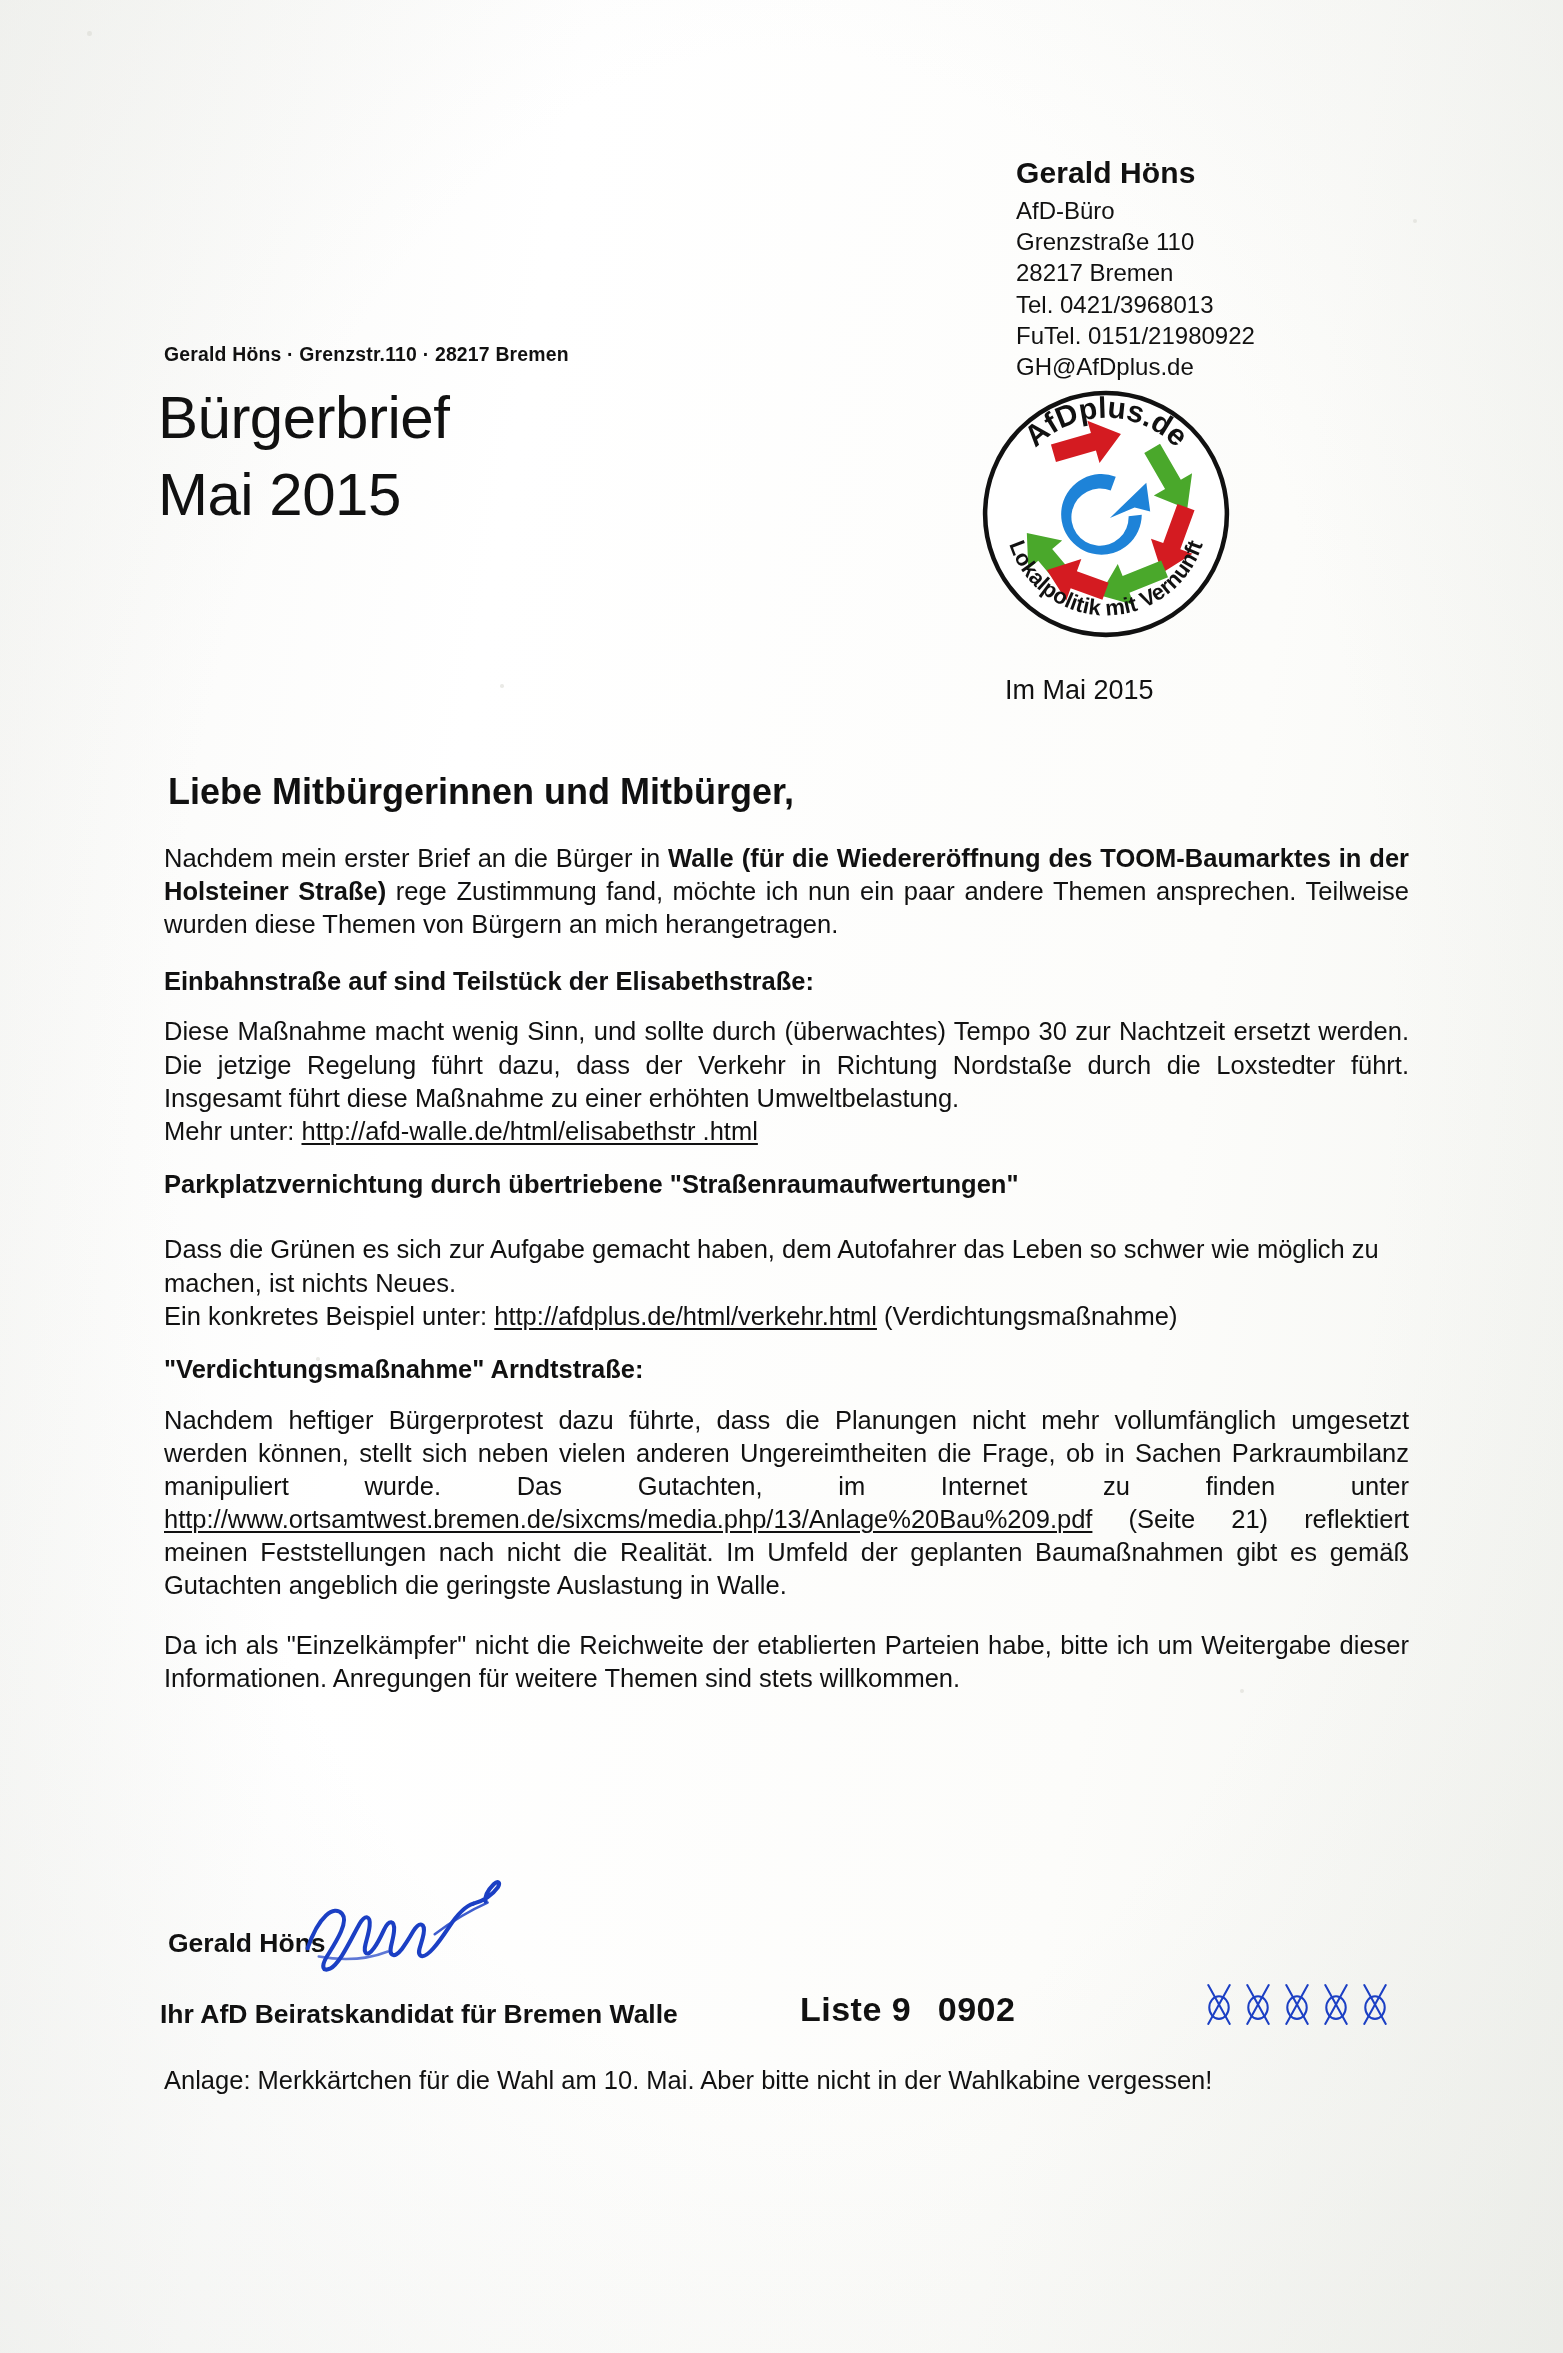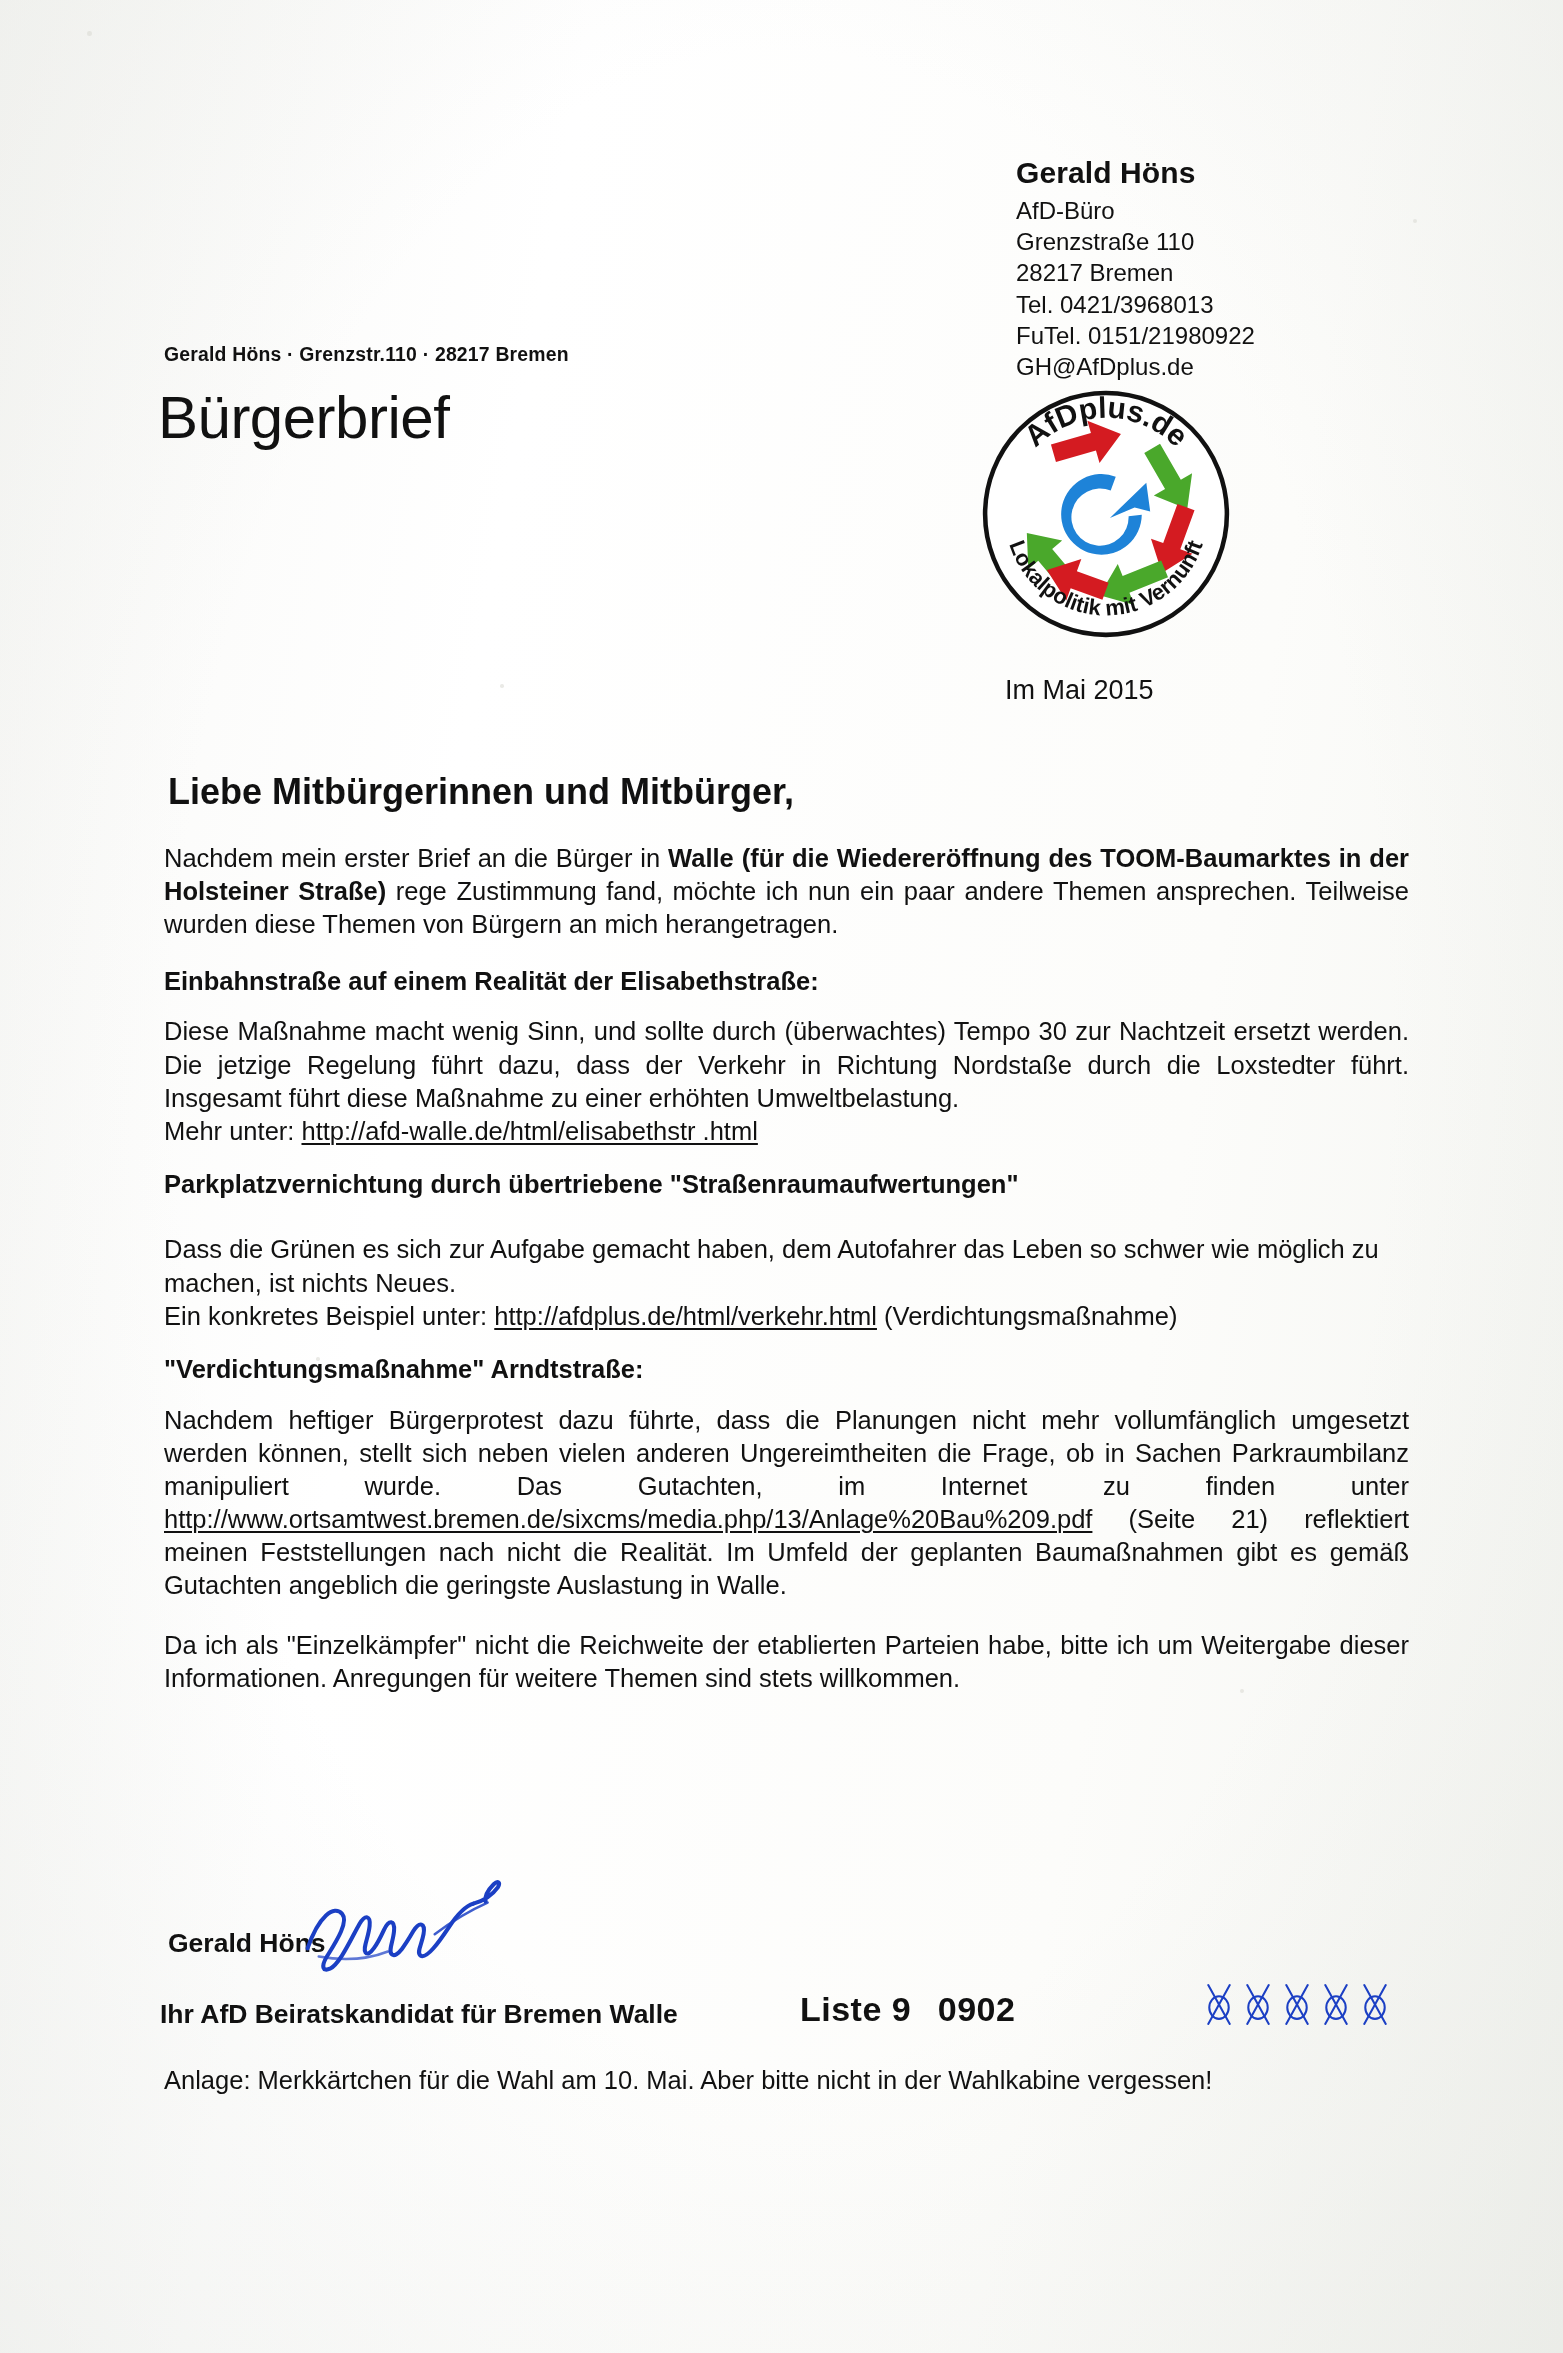--- a/index.html
+++ b/index.html
@@ -204,20 +204,21 @@
   <div class="scan-speck" style="left:87px;top:31px;width:4.6px;height:4.6px;"></div>
   <div class="scan-speck" style="left:1413px;top:219px;width:4.1px;height:4.1px;"></div>
   <div class="scan-speck" style="left:500px;top:684px;width:3.6px;height:3.6px;"></div>
   <div class="scan-speck" style="left:316px;top:1357px;width:3.6px;height:3.6px;"></div>
   <div class="scan-speck" style="left:1240px;top:1689px;width:4.1px;height:4.1px;"></div>
 
   <div class="return-line">Gerald Höns · Grenzstr.110 · 28217 Bremen</div>
 
   <div class="doc-title">
     <div>Bürgerbrief</div>
+    <div>Mai 2015</div>
   </div>
 
   <div class="address">
     <div class="name">Gerald Höns</div>
     <div>AfD-Büro</div>
     <div>Grenzstraße 110</div>
     <div>28217 Bremen</div>
     <div>Tel. 0421/3968013</div>
     <div>FuTel. 0151/21980922</div>
     <div>GH@AfDplus.de</div>
@@ -277,21 +278,21 @@
 
   <div class="date-line">Im  Mai 2015</div>
 
   <div class="salutation">Liebe Mitbürgerinnen und Mitbürger,</div>
 
   <div class="body-col">
 
     <p style="margin-bottom:23.5px;"><span>Nachdem mein erster Brief an die Bürger in </span><b>Walle (für die Wiedereröffnung des TOOM-Baumarktes in der Holsteiner Straße)</b><span> rege Zustimmung fand, möchte ich nun ein paar andere Themen ansprechen. Teilweise wurden diese Themen von Bürgern an mich herangetragen.</span></p>
 
     <div class="sec">
-      <p class="hd">Einbahnstraße auf einem Realität der Elisabethstraße:</p>
+      <p class="hd">Einbahnstraße auf sind Teilstück der Elisabethstraße:</p>
       <p class="blk">Diese Maßnahme macht wenig Sinn, und sollte durch (überwachtes) Tempo 30 zur Nachtzeit ersetzt werden. Die jetzige Regelung führt dazu, dass der Verkehr in Richtung Nordstaße durch die Loxstedter führt. Insgesamt führt diese Maßnahme zu einer erhöhten Umweltbelastung.</p>
       <p class="nojust" style="margin-top:0;"><span>Mehr unter: </span><span class="lnk">http://afd-walle.de/html/elisabethstr .html</span></p>
     </div>
 
     <div class="sec">
       <p class="hd">Parkplatzvernichtung durch übertriebene "Straßenraumaufwertungen"</p>
       <p class="blk nojust">Dass die Grünen es sich zur Aufgabe gemacht haben, dem Autofahrer das Leben so schwer wie möglich zu machen, ist nichts Neues.</p>
       <p class="nojust" style="margin-top:0;"><span>Ein konkretes Beispiel unter:  </span><span class="lnk">http://afdplus.de/html/verkehr.html</span><span>  (Verdichtungsmaßnahme)</span></p>
     </div>
 

